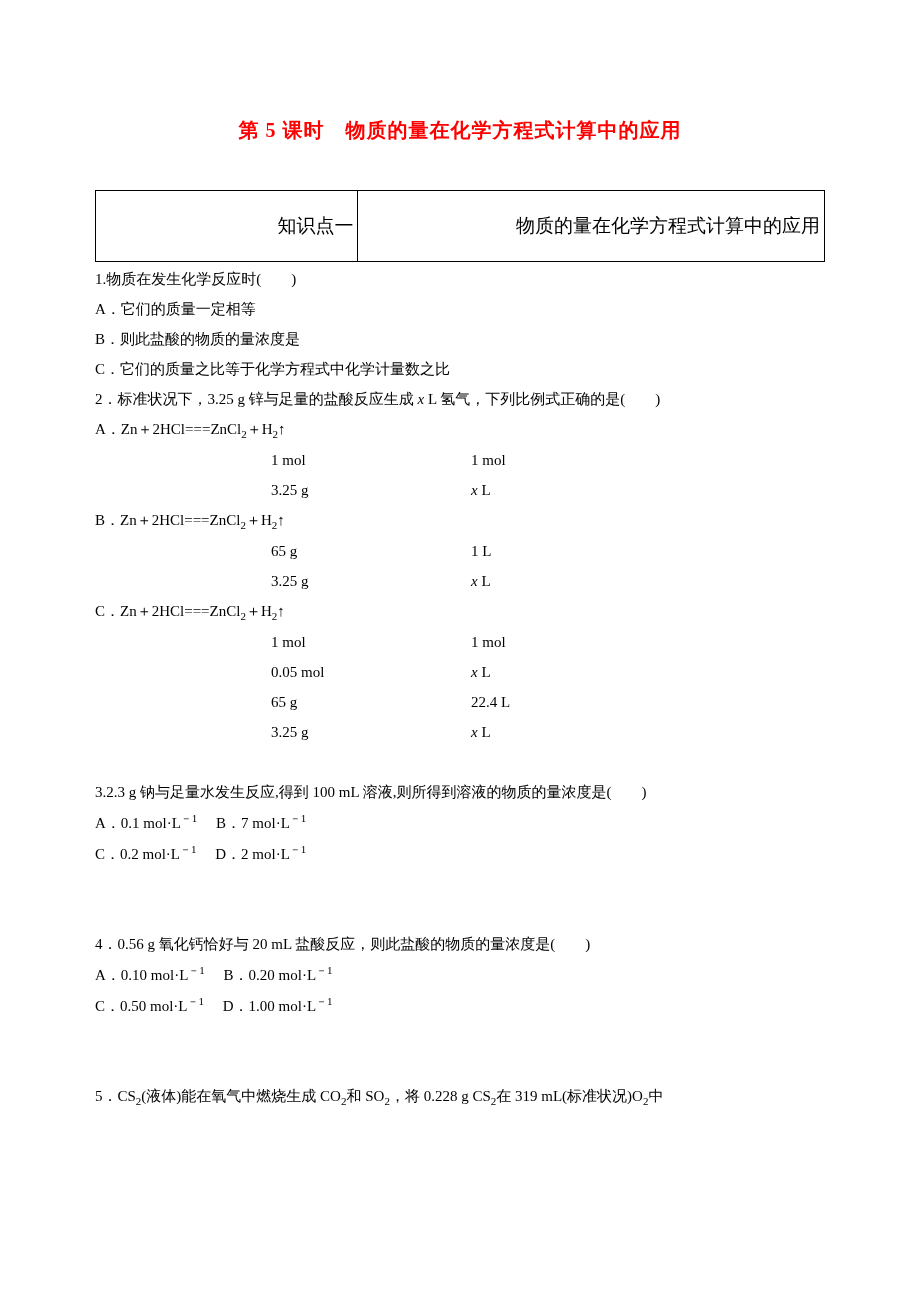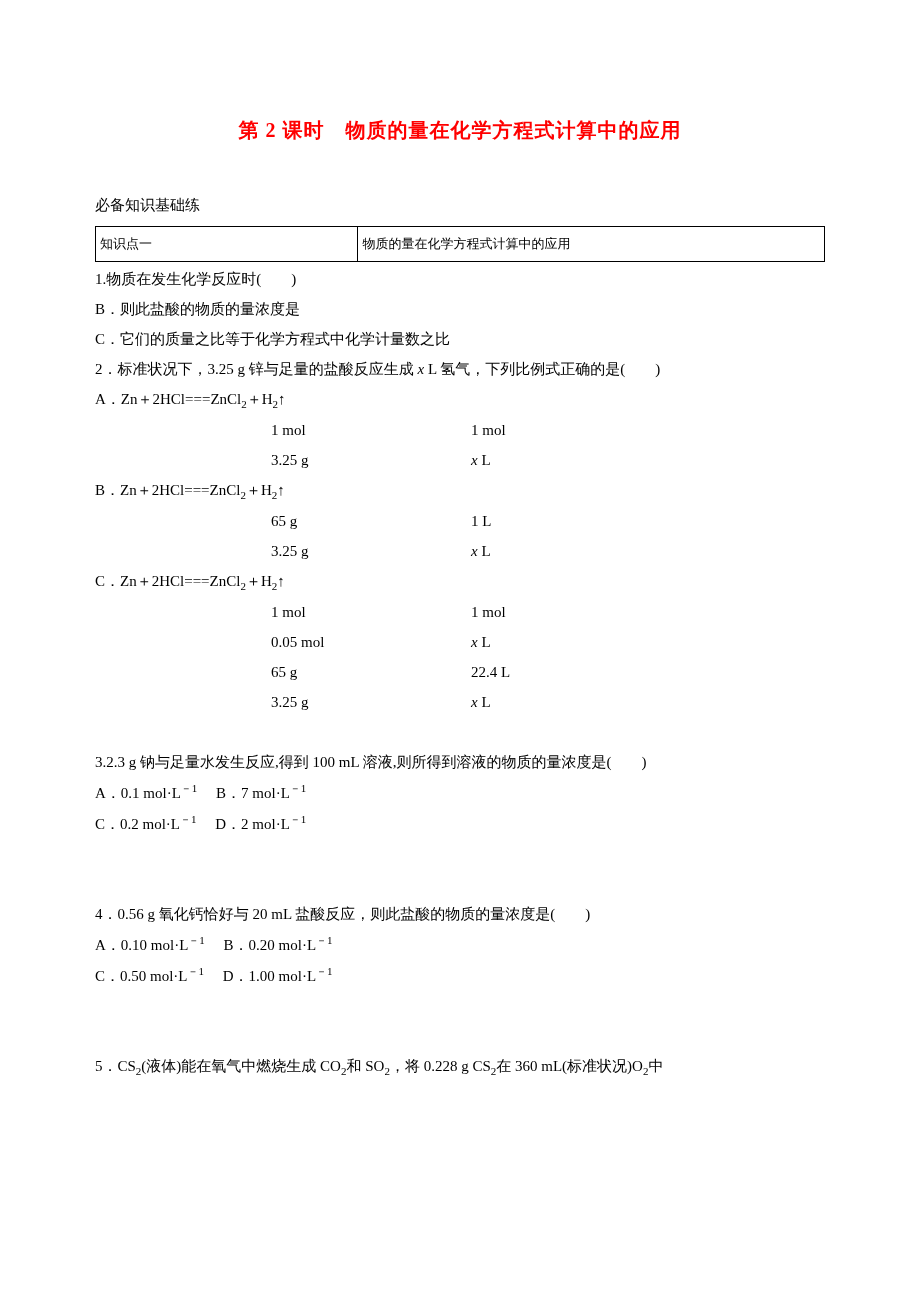--- a/index.html
+++ b/index.html
@@ -28,24 +28,24 @@
   .section-label {
     margin-bottom: 6px;
   }
   table.kp {
     border-collapse: collapse;
     width: 100%;
     margin-bottom: 2px;
   }
   table.kp td {
     border: 1px solid #000;
-    text-align: left;
-    padding: 4px 4px;
+    text-align: right;
+    padding: 16px 4px;
     height: 24px;
-    font-size: 13px;
+    font-size: 19px;
   }
   table.kp td:first-child { width: 36%; }
   .qtext { }
   .opt { }
   .eqblock { }
   .eqblock .row {
     display: flex;
     justify-content: center;
   }
   .eqblock .c1 {
@@ -58,34 +58,34 @@
   .italic { font-style: italic; }
   .sub { vertical-align: sub; font-size: 11px; }
   .sup { vertical-align: super; font-size: 11px; }
   .spacer { height: 30px; }
 </style>
 </head>
 <body>
 
 <div class="page">
 
-  <div class="title">第 2 课时　物质的量在化学方程式计算中的应用</div>
+  <div class="title">第 5 课时　物质的量在化学方程式计算中的应用</div>
 
-  <div class="section-label">必备知识基础练</div>
 
   <table class="kp">
     <tbody>
         <tr>
       <td>知识点一</td>
       <td>物质的量在化学方程式计算中的应用</td>
     </tr>
   </tbody>
     </table>
 
   <div class="qtext">1.物质在发生化学反应时(　　)</div>
+  <div class="opt">A．它们的质量一定相等</div>
   <div class="opt">B．则此盐酸的物质的量浓度是</div>
   <div class="opt">C．它们的质量之比等于化学方程式中化学计量数之比</div>
 
   <div class="qtext">
     <span>2．标准状况下，3.25 g 锌与足量的盐酸反应生成 </span><span class="italic">x</span><span> L 氢气，下列比例式正确的是(　　)</span>
   </div>
 
   <div>
     <span>A．Zn＋2HCl===ZnCl</span><span class="sub">2</span><span>＋H</span><span class="sub">2</span><span>↑</span>
   </div>
@@ -161,16 +161,16 @@
   </div>
   <div>
     <span>C．0.50 mol·L</span><span class="sup">－1</span>　
     <span>D．1.00 mol·L</span><span class="sup">－1</span>
   </div>
 
   <div class="spacer"></div>
   <div class="spacer"></div>
 
   <div class="qtext">
-    <span>5．CS</span><span class="sub">2</span><span>(液体)能在氧气中燃烧生成 CO</span><span class="sub">2</span><span>和 SO</span><span class="sub">2</span><span>，将 0.228 g CS</span><span class="sub">2</span><span>在 360 mL(标准状况)O</span><span class="sub">2</span><span>中</span>
+    <span>5．CS</span><span class="sub">2</span><span>(液体)能在氧气中燃烧生成 CO</span><span class="sub">2</span><span>和 SO</span><span class="sub">2</span><span>，将 0.228 g CS</span><span class="sub">2</span><span>在 319 mL(标准状况)O</span><span class="sub">2</span><span>中</span>
   </div>
 
 </div>
 
 </body></html>

